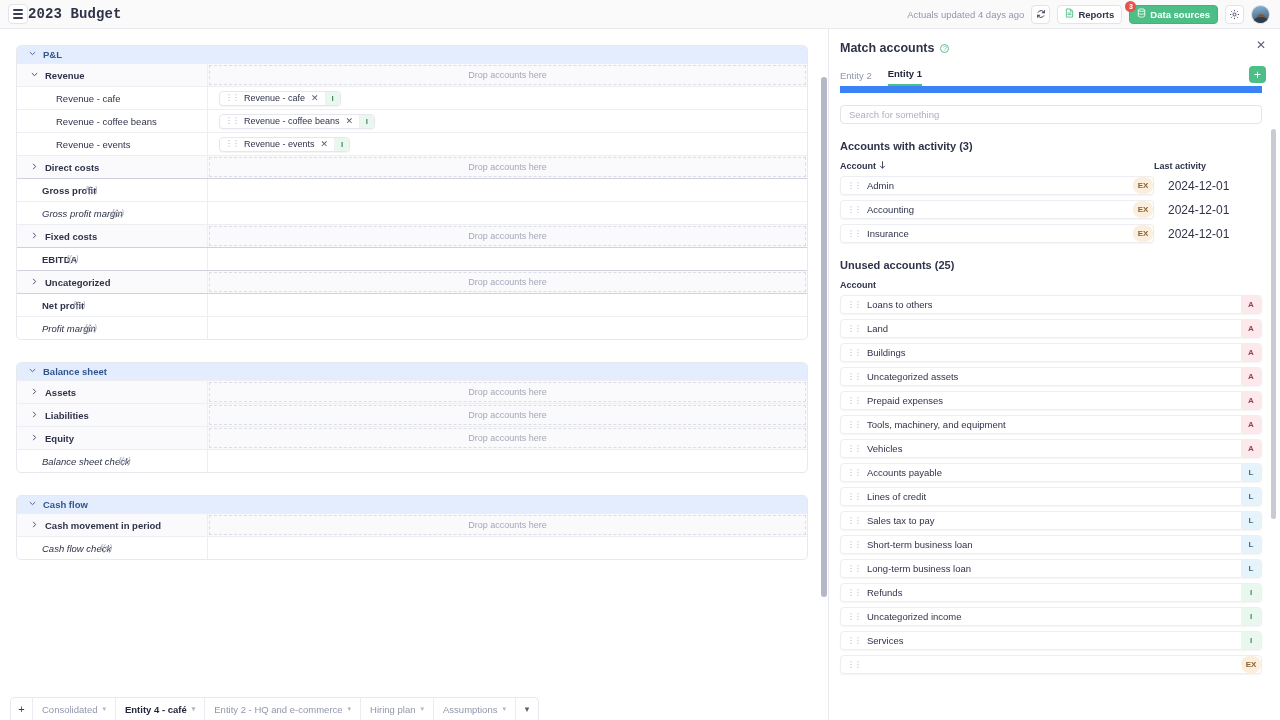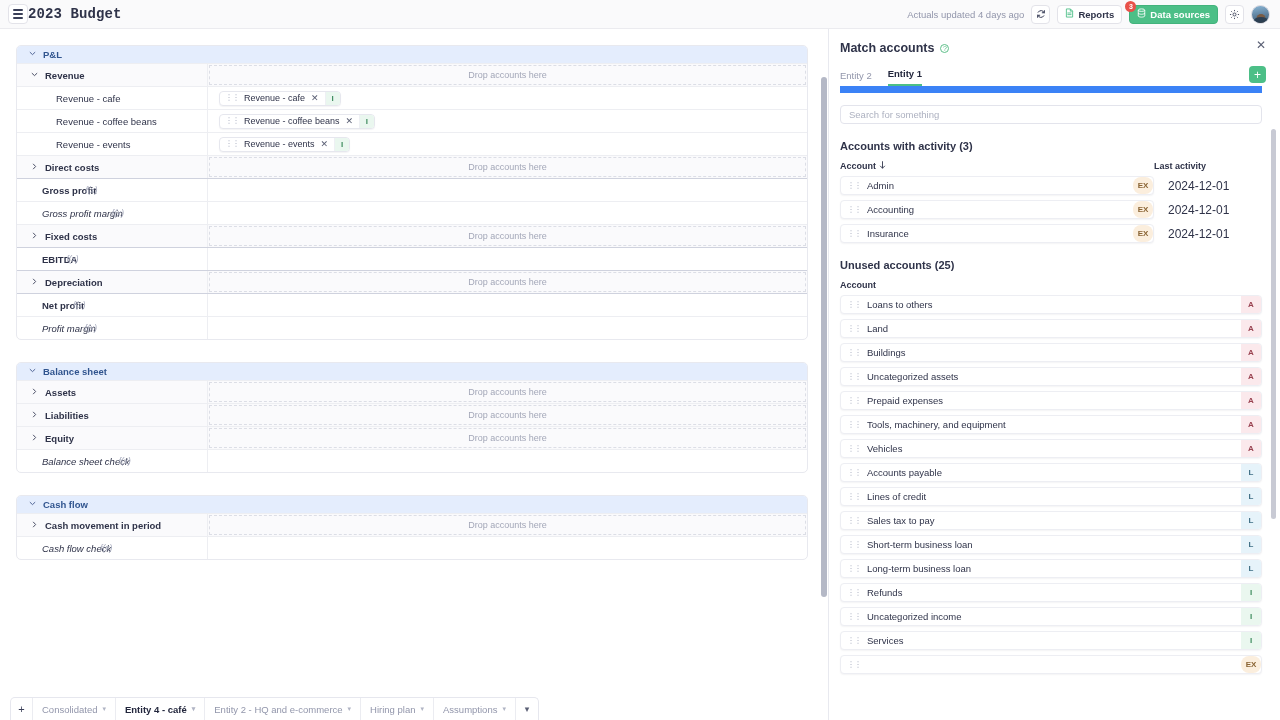--- a/index.html
+++ b/index.html
@@ -371,21 +371,21 @@
                 </span>
               </div>
               <div class="row-sep"></div>
               <div class="row-drop"></div>
             </div>
             <div class="row shaded thick">
               <div class="row-label">
                 <span class="caret"><svg width="7" height="7" viewBox="0 0 10 10" fill="none" stroke="currentColor" stroke-width="1.3" stroke-linecap="round">
                     <path d="M3.4 1.6L6.6 5l-3.2 3.4"></path>
                   </svg></span>
-                <span class="txt b">Depreciation</span>
+                <span class="txt b">Uncategorized</span>
                 <span class="row-fx"></span>
               </div>
               <div class="row-sep"></div>
               <div class="row-drop dashed">
                 <div class="drop-hint">Drop accounts here</div>
               </div>
             </div>
             <div class="row thick">
               <div class="row-label">
                 <span class="txt b ind1">Net profit</span>

